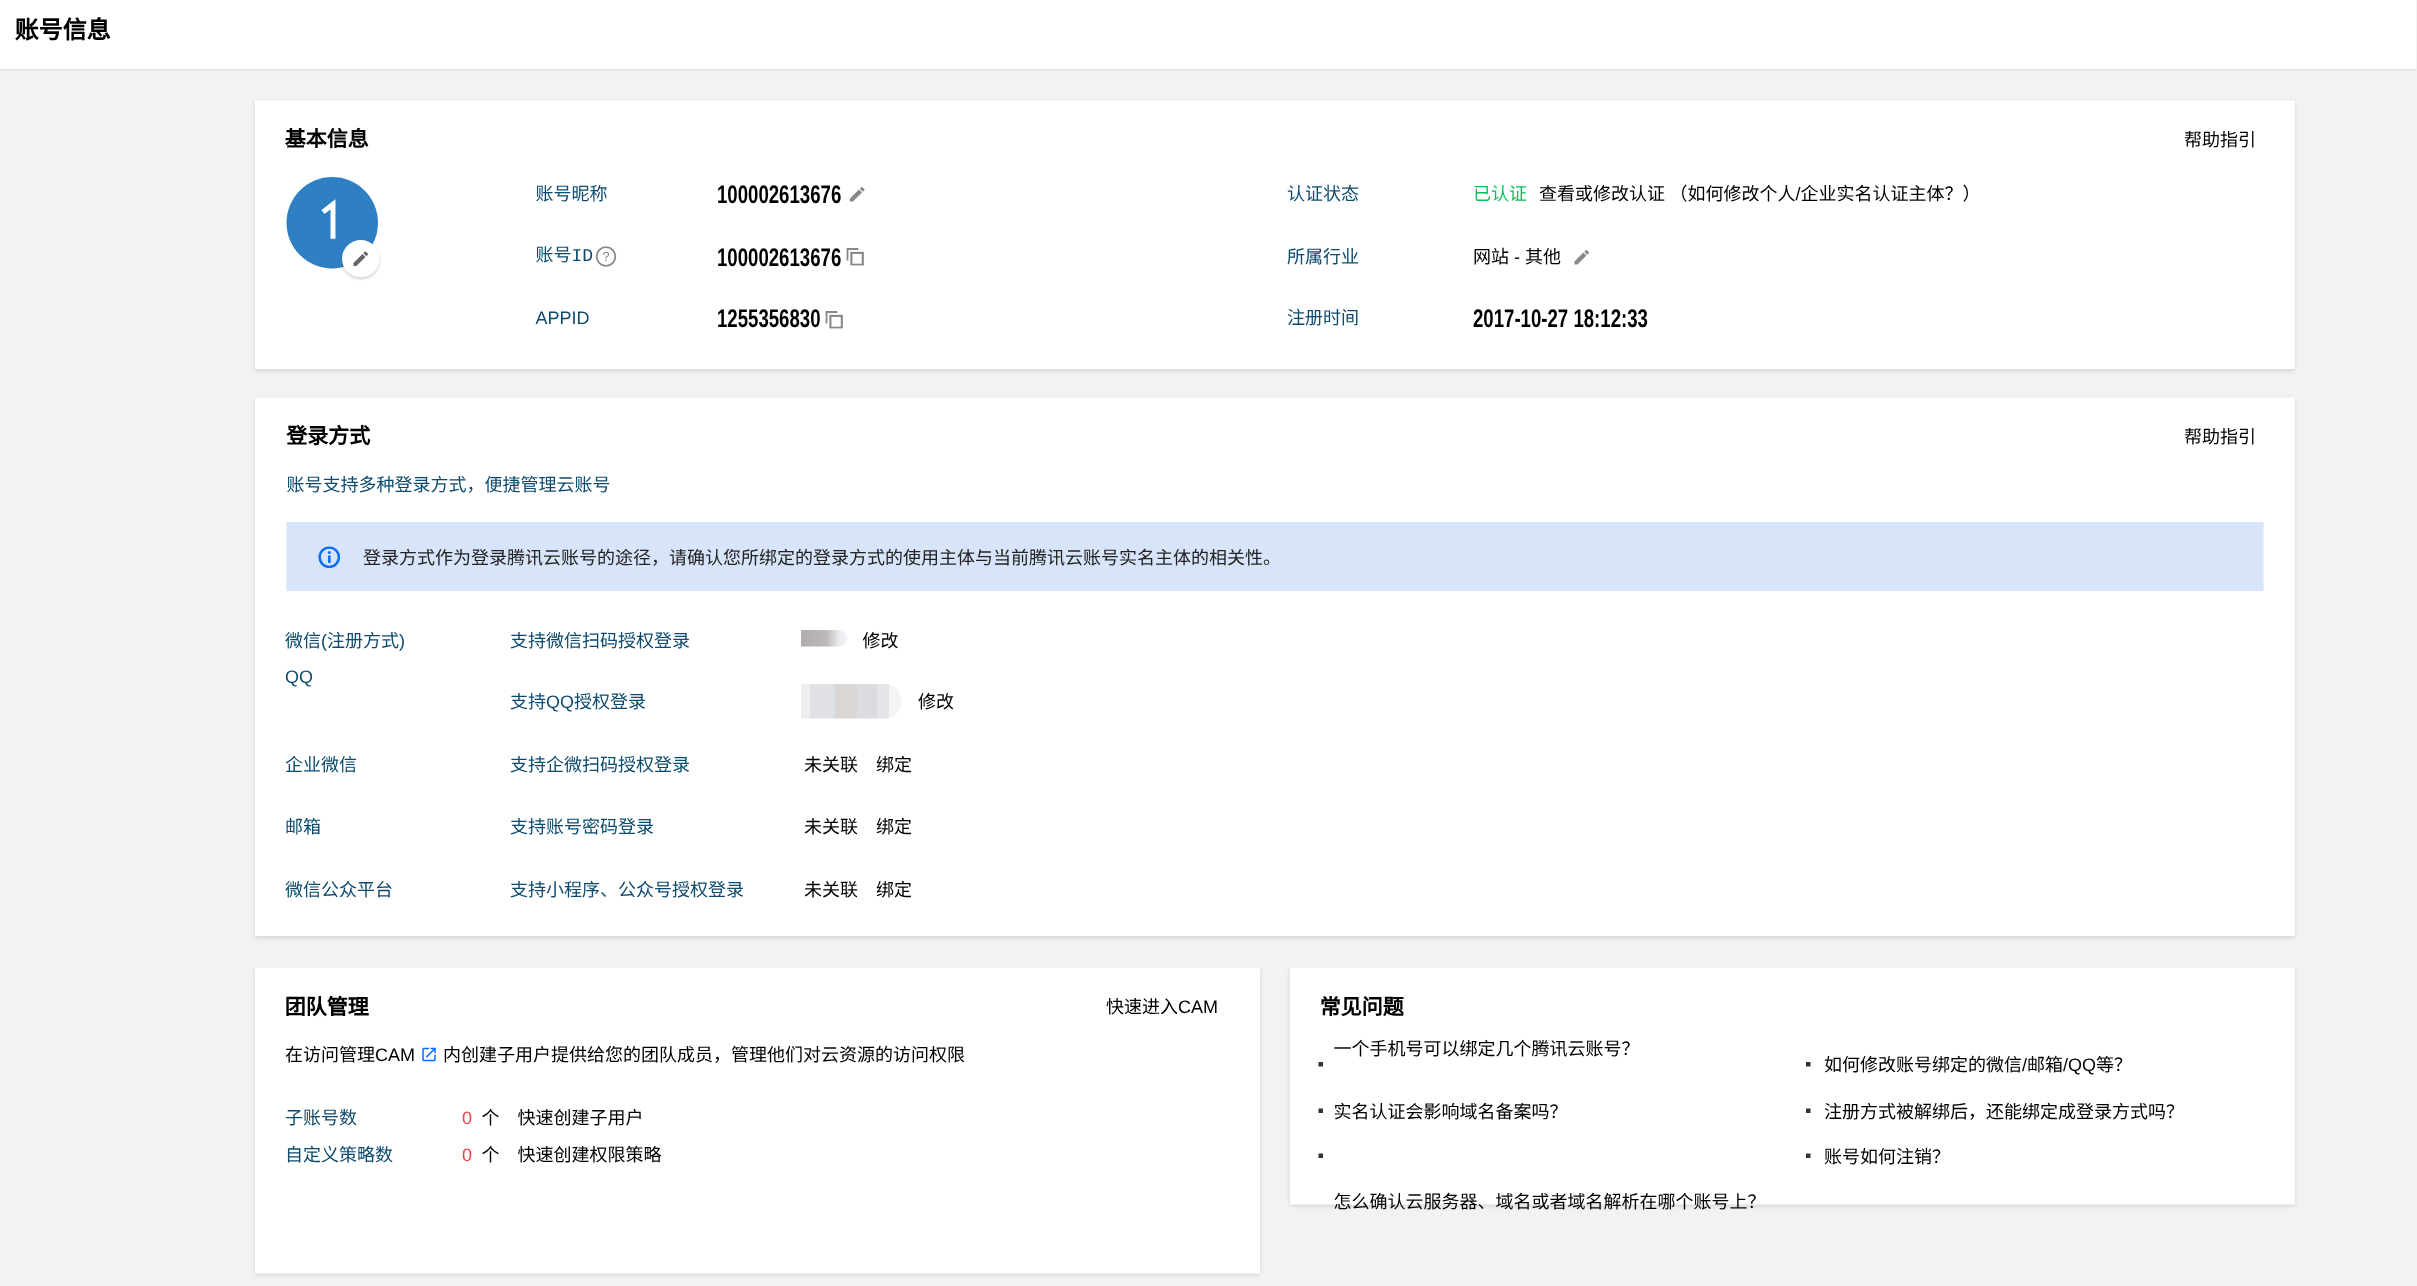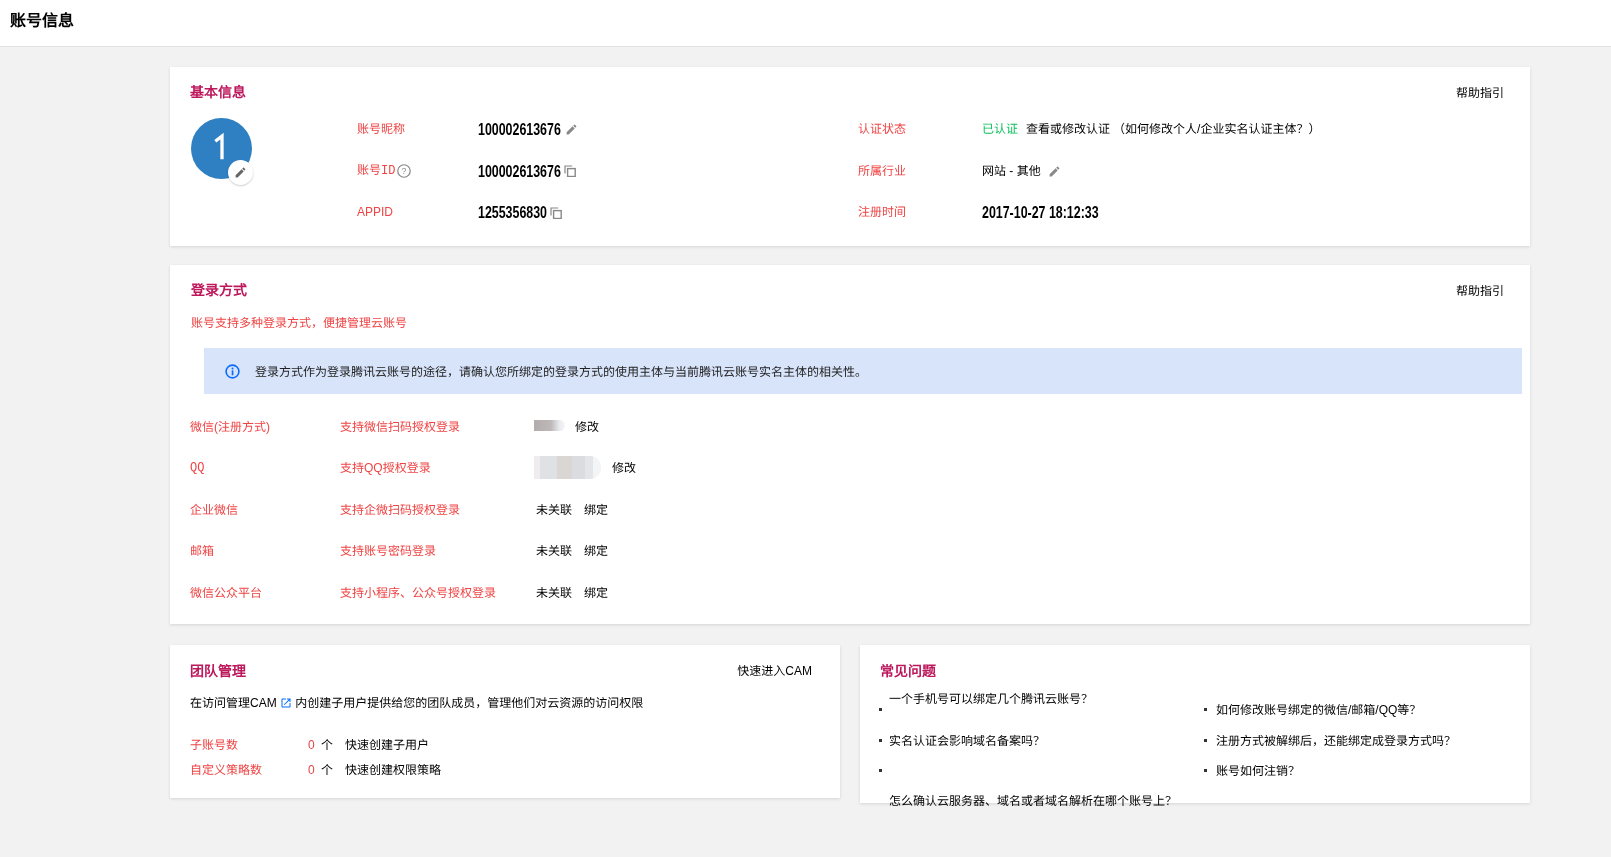--- a/index.html
+++ b/index.html
@@ -3,36 +3,36 @@
 <meta charset="utf-8">
 <title>账号信息</title>
 <style>
   html,body{margin:0;padding:0;}
   body{width:1611px;height:857px;background:#f2f2f2;font-family:"Liberation Sans",sans-serif;position:relative;overflow:hidden;}
   .hdr{position:absolute;left:0;top:0;width:1611px;height:47px;background:#fff;border-bottom:1px solid #e1e1e1;box-sizing:border-box;}
   .hdr .ttl{position:absolute;left:10px;top:12px;font-size:16px;font-weight:700;color:#000;line-height:17px;}
   .card{position:absolute;background:#fff;box-shadow:0 1px 3px rgba(0,0,0,.12);}
   .c1{left:170px;top:67px;width:1360px;height:179px;}
   .c2{left:170px;top:265px;width:1360px;height:359px;}
-  .c3{left:170px;top:645px;width:670px;height:153px;}
+  .c3{left:170px;top:645px;width:670px;height:204px;}
   .c4{left:860px;top:645px;width:670px;height:158px;}
   .t{position:absolute;line-height:18px;font-size:12px;white-space:nowrap;color:#000;}
-  .ct{font-size:14px;font-weight:700;color:#be185d;}
-  .gray{color:#ef4444;}
+  .ct{font-size:14px;font-weight:700;color:#000000;}
+  .gray{color:#0c4a6e;}
   .blue{color:#000000;}
   .green{color:#0abf5b;}
   .red{color:#e54545;}
   .bold{font-weight:400;}
   .num{font-size:17px;font-weight:700;transform:scaleX(0.73);transform-origin:0 50%;letter-spacing:0;}
   .ico{position:absolute;}
   .avatar{position:absolute;left:21px;top:51px;width:61px;height:61px;border-radius:50%;background:#2e80c3;}
   .badge{position:absolute;left:58px;top:93px;width:25px;height:25px;border-radius:50%;background:#fff;box-shadow:0 1px 2px rgba(0,0,0,.2);}
   .blob1{position:absolute;left:364px;top:155px;width:31px;height:11px;border-radius:0 6px 6px 0;background:linear-gradient(to right,#b3acac 0%,#bfb8b8 55%,#e9ebee 82%,#f5f6f8 100%);}
   .blob2{position:absolute;left:364px;top:191px;width:67px;height:23px;border-radius:0 11px 11px 0;background:linear-gradient(90deg,#eeecec 0 9%,#e0e1e5 9% 34%,#dad6d3 34% 56%,#dbdce0 56% 76%,#e4e5e8 76% 88%,#f3f4f6 88% 100%);}
-  .banner{position:absolute;left:21px;top:83px;width:1318px;height:46px;background:#d8e4fa;margin-left:13px;}
+  .banner{position:absolute;left:21px;top:83px;width:1318px;height:46px;background:#d8e4fa;}
   .dot{position:absolute;width:3px;height:3px;background:#333;}
 </style>
 </head>
 <body>
   <div class="hdr">
     <div class="ttl">账号信息</div>
   </div>
 
   <div class="card c1">
     <div class="t ct" style="left:20px;top:16px;">基本信息</div>
@@ -98,21 +98,21 @@
         <circle cx="7.55" cy="4.4" r="1" fill="#0a6cff"></circle>
       </svg>
       <div class="t" style="left:51px;top:15px;color:#222;">登录方式作为登录腾讯云账号的途径，请确认您所绑定的登录方式的使用主体与当前腾讯云账号实名主体的相关性。</div>
     </div>
 
     <div class="t gray" style="left:20px;top:153px;">微信(注册方式)</div>
     <div class="t gray" style="left:170px;top:153px;">支持微信扫码授权登录</div>
     <div class="blob1"></div>
     <div class="t blue" style="left:405px;top:153px;">修改</div>
 
-    <div class="t gray" style="left:20px;top:194px;font-family:Liberation Mono, monospace;">QQ</div>
+    <div class="t gray" style="left:20px;top:177px;">QQ</div>
     <div class="t gray" style="left:170px;top:194px;">支持QQ授权登录</div>
     <div class="blob2"></div>
     <div class="t blue" style="left:442px;top:194px;">修改</div>
 
     <div class="t gray" style="left:20px;top:236px;">企业微信</div>
     <div class="t gray" style="left:170px;top:236px;">支持企微扫码授权登录</div>
     <div class="t bold" style="left:366px;top:236px;">未关联</div>
     <div class="t blue" style="left:414px;top:236px;">绑定</div>
 
     <div class="t gray" style="left:20px;top:277px;">邮箱</div>

